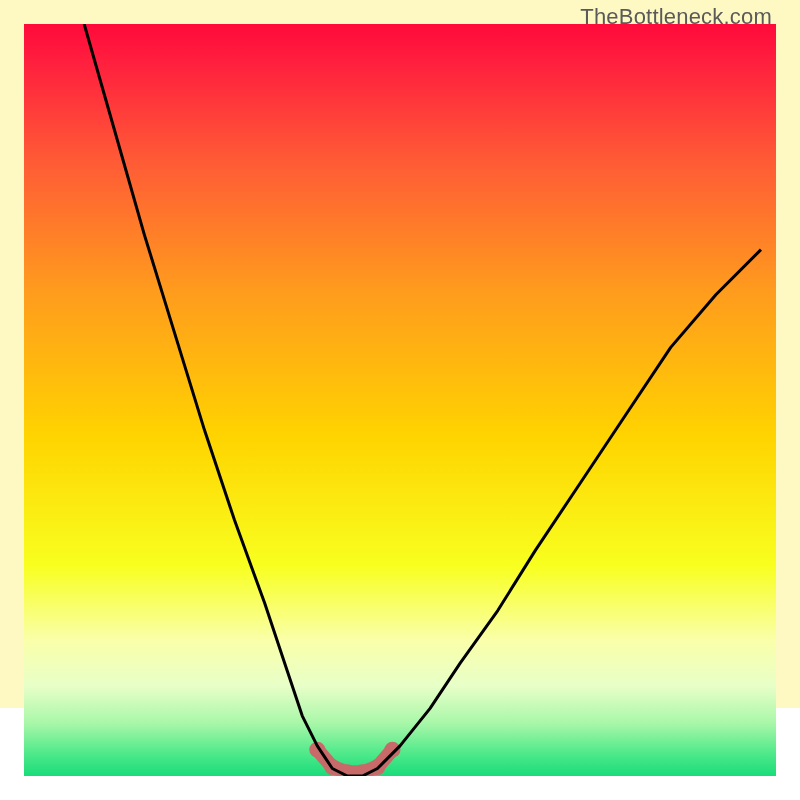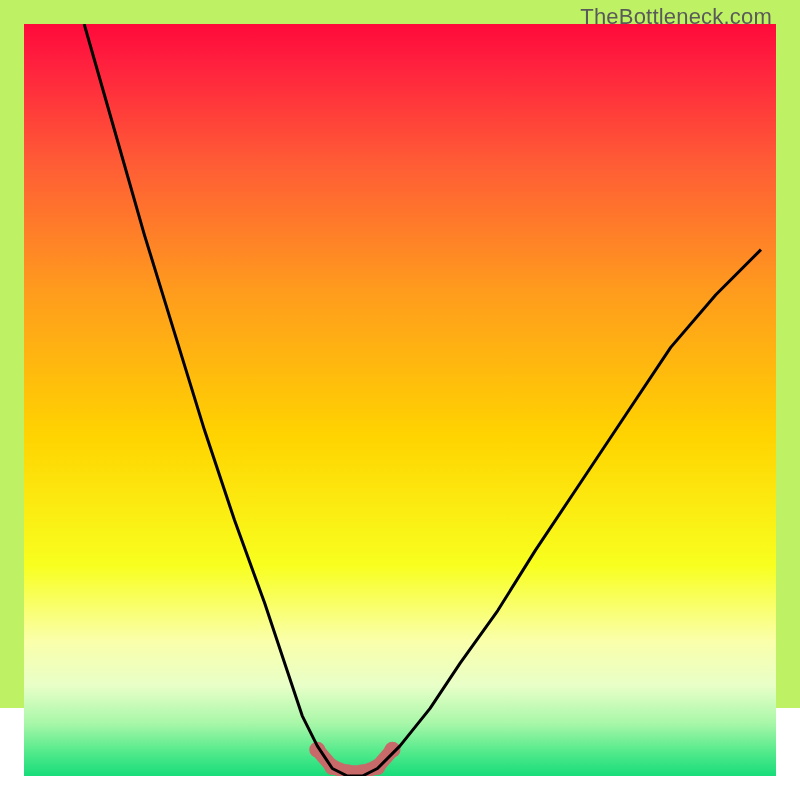--- a/index.html
+++ b/index.html
@@ -5,21 +5,21 @@
   html, body {
     margin: 0;
     padding: 0;
     width: 800px;
     height: 800px;
     overflow: hidden;
   }
   .frame {
     width: 800px;
     height: 708px;
-    background: #bef264;
+    background: #fef9c3;
     position: relative;
   }
   .plot-area {
     position: absolute;
     left: 24px;
     top: 24px;
     width: 752px;
     height: 752px;
   }
   .plot-area svg {

